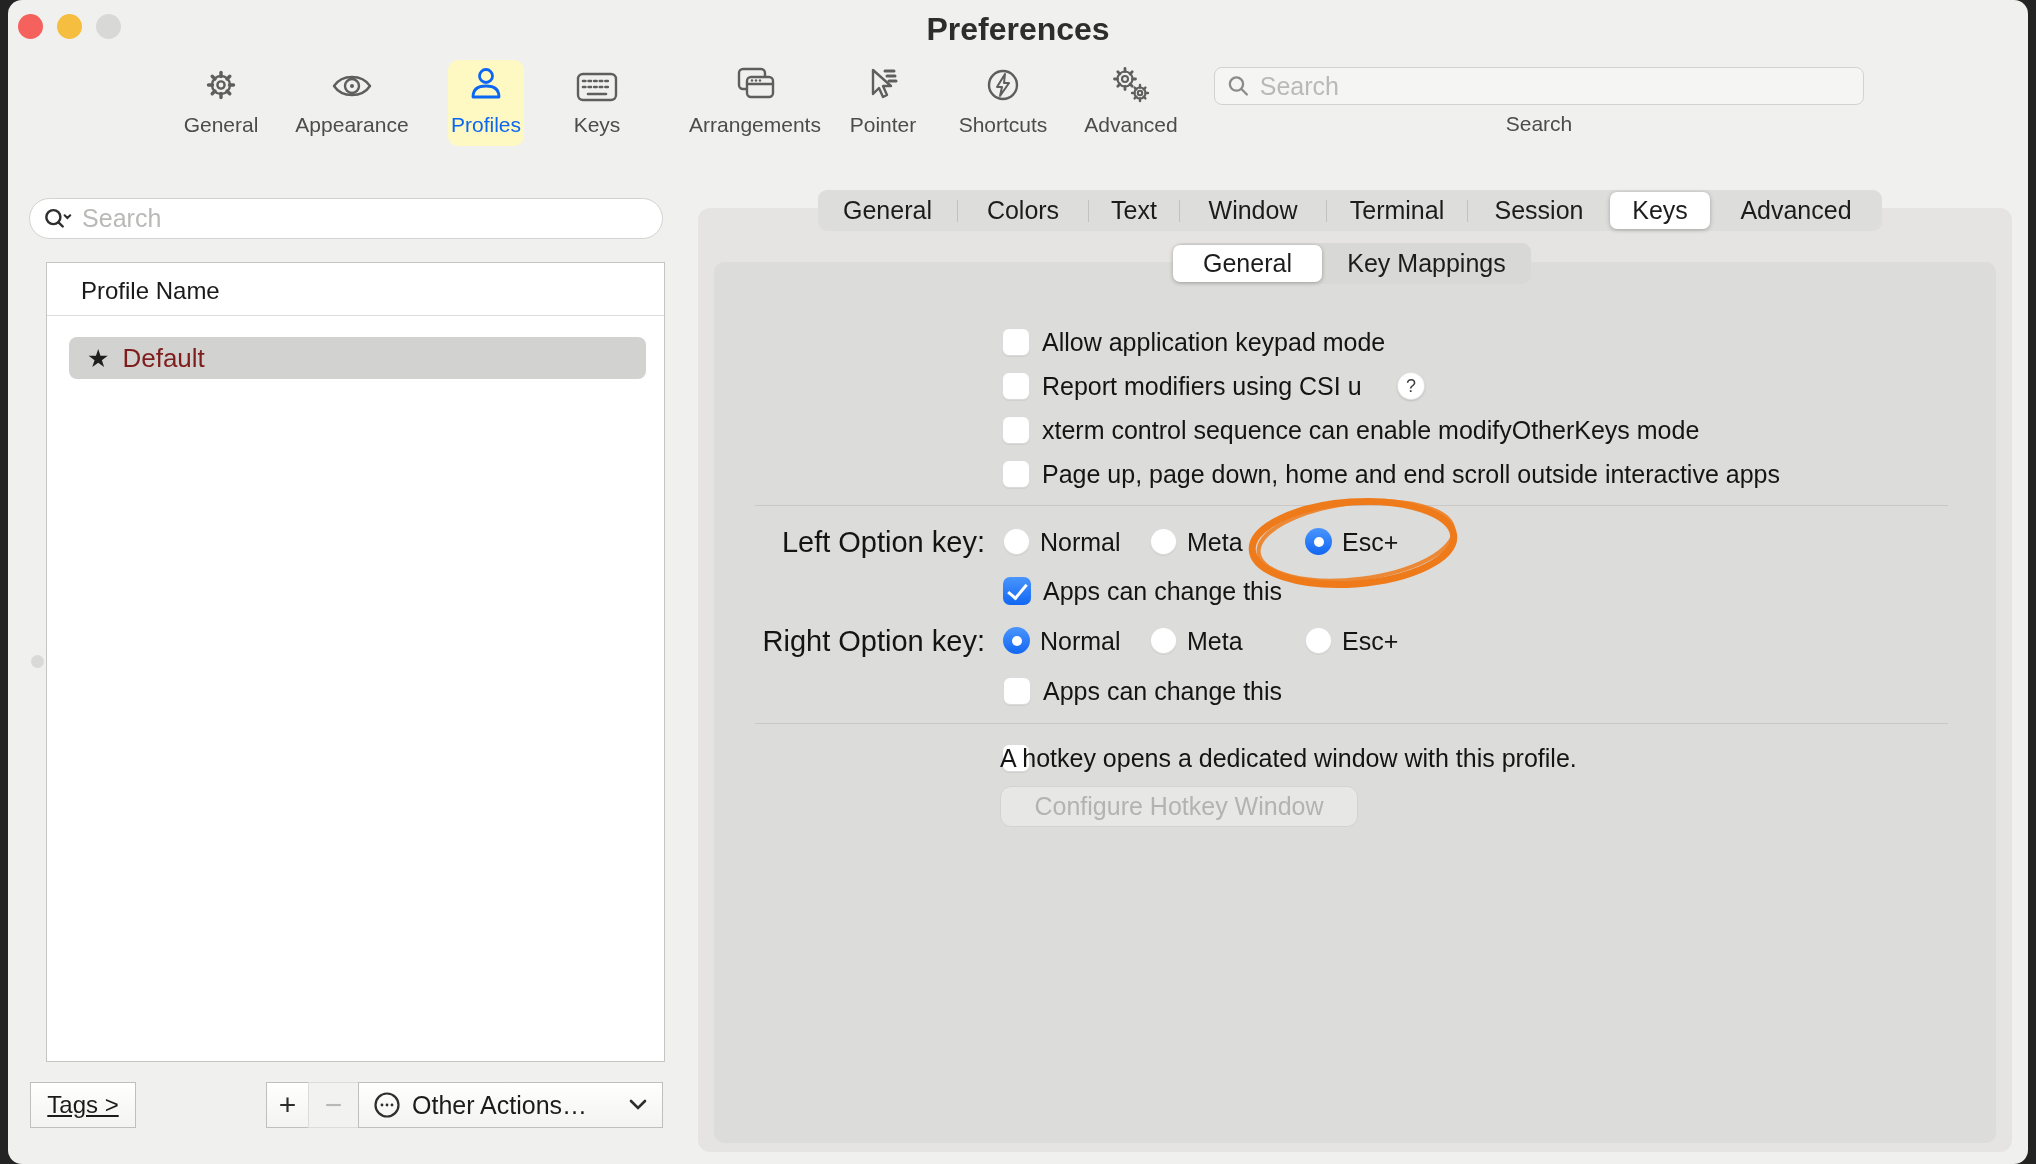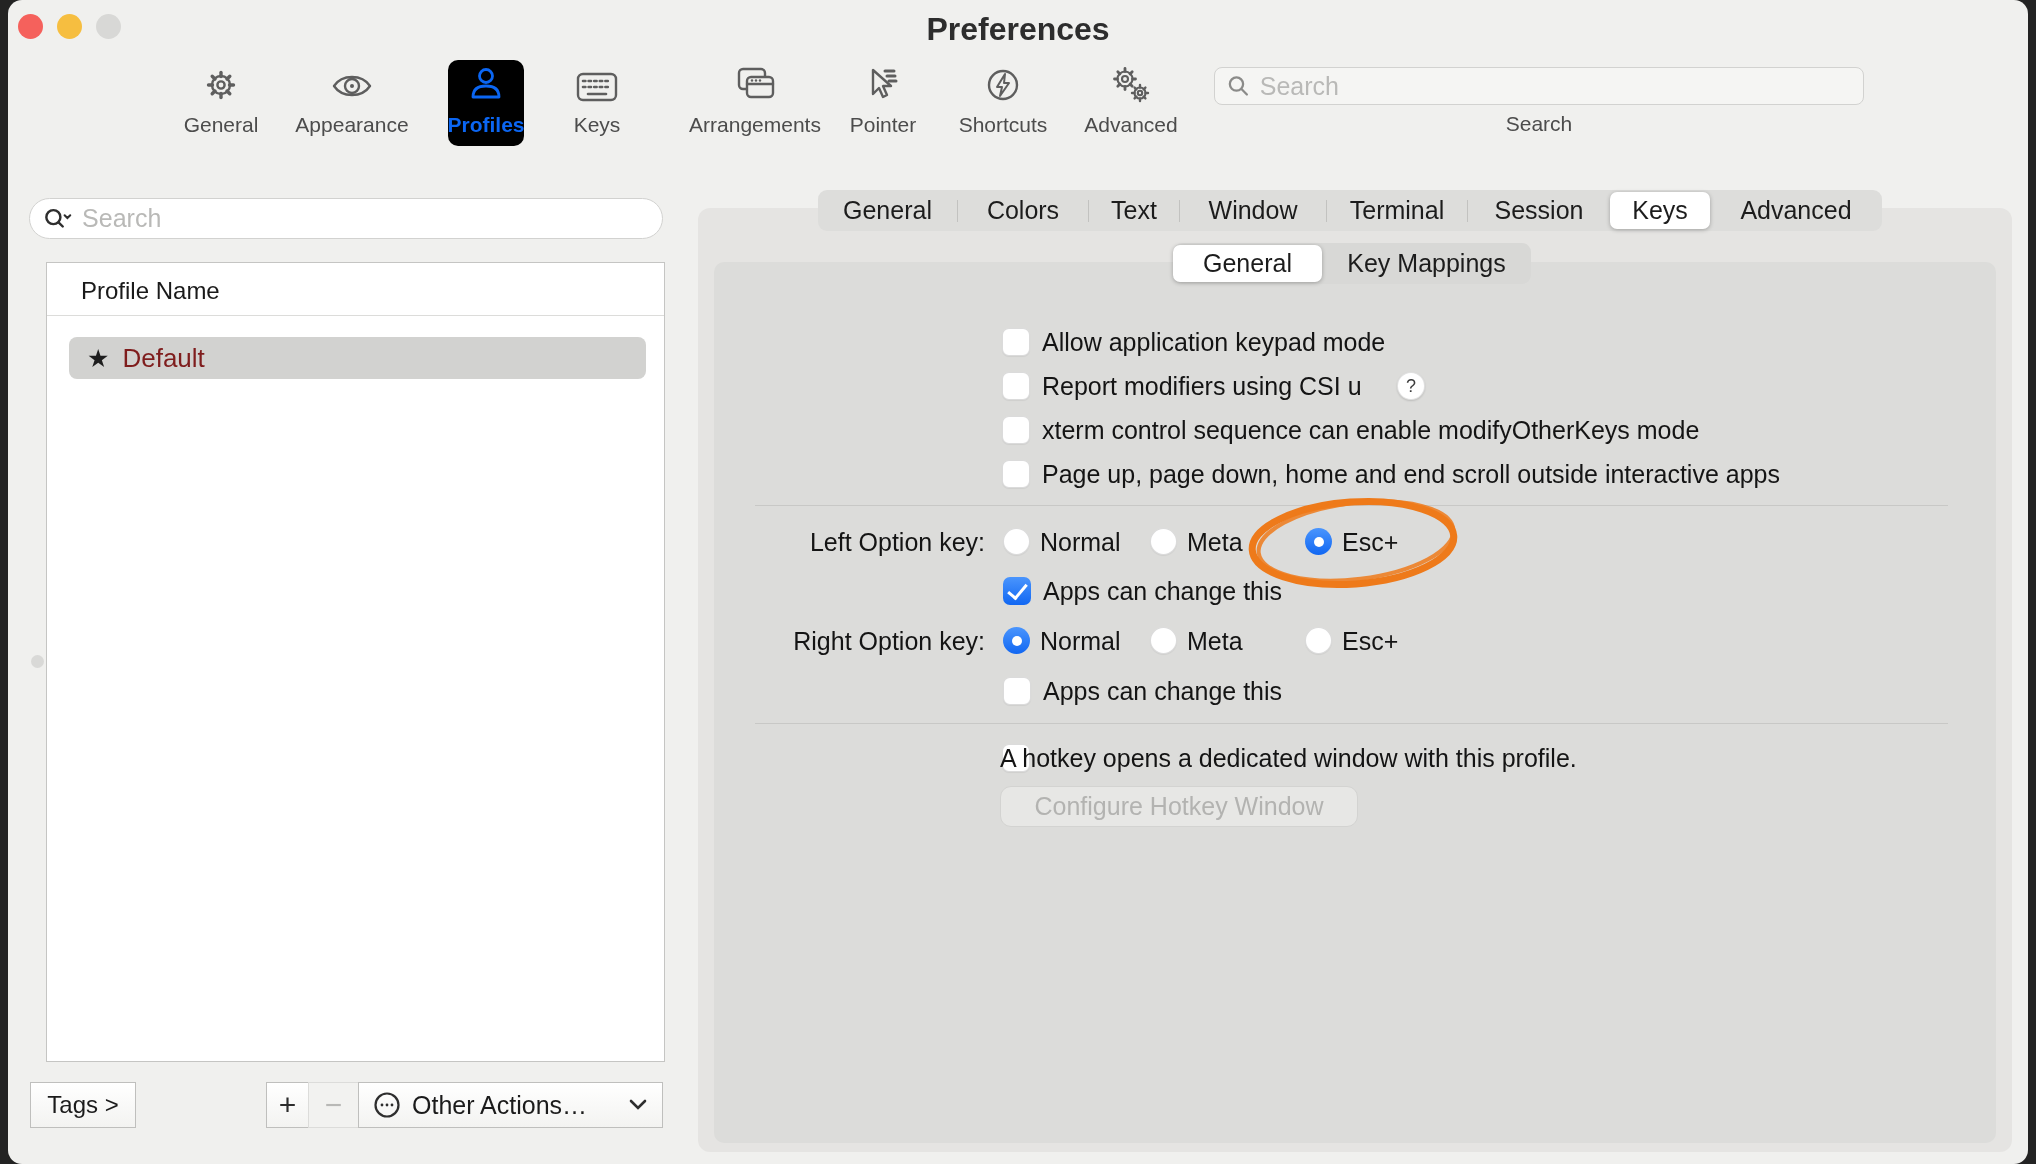--- a/index.html
+++ b/index.html
@@ -15,21 +15,21 @@
   .traffic { position:absolute; top:14px; width:25px; height:25px; border-radius:50%; }
   .tl-close { left:18px; background:#f5615c; }
   .tl-min   { left:57px; background:#f6be40; }
   .tl-zoom  { left:96px; background:#d8d8d6; }
 
   
   .tb-item { position:absolute; top:60px; height:86px; display:flex; flex-direction:column;
              align-items:center; justify-content:flex-start; border-radius:10px; }
   .tb-item .tb-icon { height:52px; display:flex; align-items:center; justify-content:center; }
   .tb-item .tb-label { font-size:21px; color:#4c4c4c; margin-top:1px; }
-  .tb-item.selected { background:#000000;font-weight:bold; }
+  .tb-item.selected { background:#fef9c3; }
   .tb-item.selected .tb-label { color:#0b66f3; }
   svg.icon { stroke:#5e5e5e; fill:none; stroke-width:2.4; stroke-linecap:round; stroke-linejoin:round; }
   .tb-item.selected svg.icon { stroke:#0b66f3; }
 
   .tb-search { position:absolute; left:1214px; top:67px; width:650px; height:38px;
                background:#f5f5f3; border:1px solid #d2d2d0; border-radius:8px;
                display:flex; align-items:center; padding:0 12px; }
   .tb-search input { border:none; outline:none; background:transparent; font-size:25px;
                      color:#333; width:100%; margin-left:10px; font-family:"Liberation Sans",sans-serif; }
   .tb-search input::placeholder { color:#b9b9b7; }
@@ -50,21 +50,21 @@
   .profile-row { position:absolute; left:22px; top:74px; width:577px; height:42px; background:#d2d2d0;
                  border-radius:8px; display:flex; align-items:center; padding:0 18px; }
   .profile-star { font-size:25px; color:#1e1e1e; margin-right:13px; }
   .profile-name { font-size:26px; color:#7f1d1d; }
   .split-dot { position:absolute; left:31px; top:655px; width:13px; height:13px; border-radius:50%;
                background:#d9d9d7; }
 
   .footer-btn { position:absolute; top:1082px; height:46px; border:1px solid #bfbfbd;
                 background:linear-gradient(#ffffff,#f3f3f1); display:flex; align-items:center;
                 justify-content:center; font-size:24px; color:#1b1b1b; }
-  .ftags   { left:30px;  width:106px; }
+  .ftags   { left:30px;  width:106px;text-decoration:underline; }
   .fplus   { left:266px; width:43px; font-size:30px; font-weight:300; color:#2d2d2d; }
   .fminus  { left:308px; width:51px; border:1px solid #dcdcda; background:#f2f2f0;
              font-size:30px; font-weight:300; color:#b8b8b6; }
   .factions { left:358px; width:305px; justify-content:flex-start; padding:8px 14px; font-size:25px; }
   .factions .oa-label { margin-left:11px; flex:1; }
 
   
   .tabview-panel { position:absolute; left:698px; top:208px; width:1314px; height:944px;
                    background:#e5e4e2; border-radius:12px; }
   .inner-box { position:absolute; left:714px; top:262px; width:1282px; height:881px;
@@ -83,21 +83,21 @@
         box-shadow:inset 0 0 0 1px rgba(0,0,0,.14), 0 1px 1px rgba(0,0,0,.06); }
   .cb.checked { background:linear-gradient(#4a95fd,#1167f2); box-shadow:none; }
   .cb.checked::after { content:""; position:absolute; left:9px; top:3px; width:8px; height:16px;
         border-right:3px solid #fff; border-bottom:3px solid #fff; transform:rotate(40deg); }
   .radio { position:absolute; width:27px; height:27px; border-radius:50%; background:#fff;
            box-shadow:inset 0 0 0 1px rgba(0,0,0,.14), 0 1px 1px rgba(0,0,0,.06); }
   .radio.on { background:linear-gradient(#4a95fd,#1167f2); box-shadow:none; }
   .radio.on::after { content:""; position:absolute; left:8.5px; top:8.5px; width:10px; height:10px;
            border-radius:50%; background:#fff; }
   .ctl-label { position:absolute; font-size:25px; color:#141414; line-height:28px; white-space:nowrap; }
-  .row-caption { position:absolute; left:700px; width:285px; text-align:right; font-size:25px;
+  .row-caption { position:absolute; left:700px; width:285px; text-align:right; font-size:29px;
                  color:#141414; line-height:28px; }
   .divider { position:absolute; left:755px; width:1193px; height:1px; background:#c8c8c6; }
   .help-btn { position:absolute; width:28px; height:28px; border-radius:50%; background:#fff;
               box-shadow:inset 0 0 0 1px rgba(0,0,0,.12), 0 1px 2px rgba(0,0,0,.15);
               display:flex; align-items:center; justify-content:center; font-size:18px; color:#3c3c3c; }
   .cfg-btn { position:absolute; left:1000px; top:786px; width:358px; height:41px; border-radius:11px;
              background:#e7e7e5; border:1px solid #d3d3d1; display:flex; align-items:center;
              justify-content:center; font-size:25px; color:#b3b3b1; }
   .annotation { position:absolute; left:1235px; top:486px; pointer-events:none; }
 </style>

